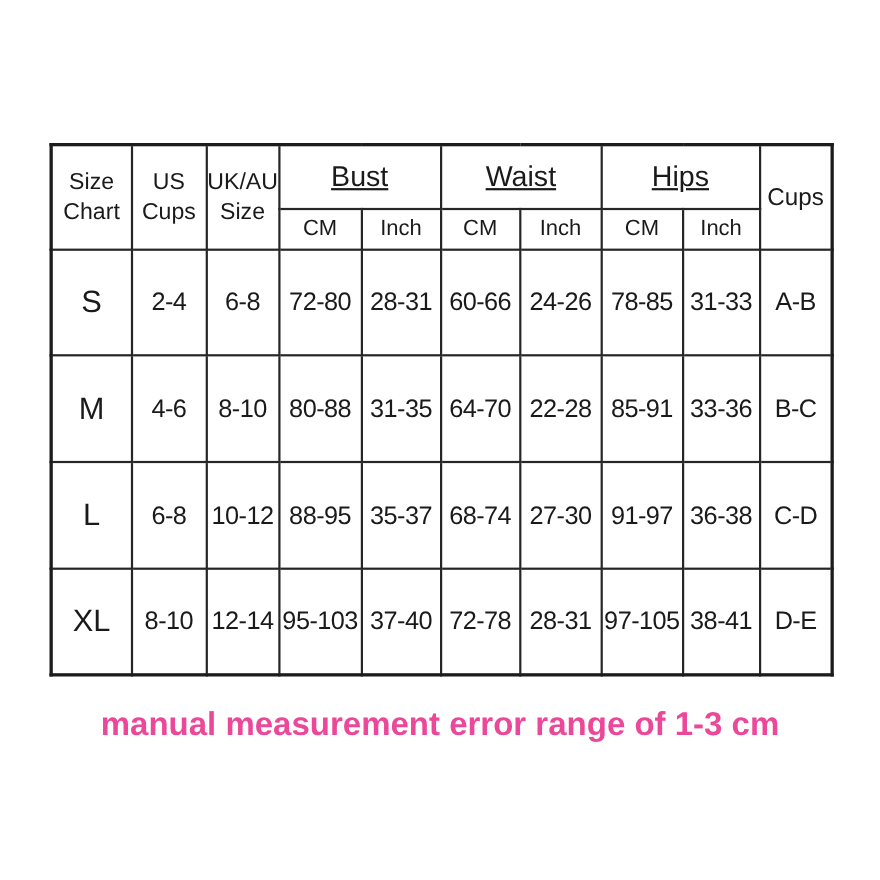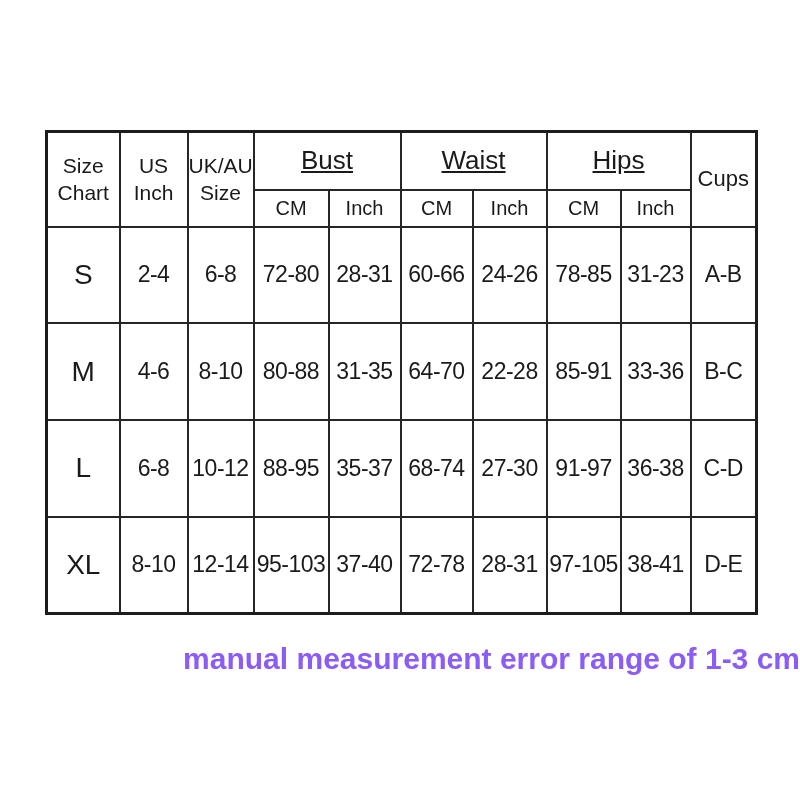--- a/index.html
+++ b/index.html
@@ -51,24 +51,24 @@
   th.sub-label   { font-size: 20px; }
   th.cups-label  { font-size: 22px; }
   td.size-cell   { font-size: 28px; }
   td.value-cell  { font-size: 23px; letter-spacing: -0.5px; }
 
   .footnote {
     position: absolute;
     left: 0;
     top: 642px;
     width: 800px;
-    text-align: right;
+    text-align: center;
     font-size: 30px;
     font-weight: bold;
-    color: #8b5cf6;
+    color: #ec4899;
     letter-spacing: 0px;
   }
 </style>
 </head>
 <body>
 
 <div class="page">
 
   <table class="size-table">
     <colgroup>
@@ -81,21 +81,21 @@
       <col style="width:74px">
         <col style="width:74px">
         <col style="width:70px">
       <col style="width:66px">
     </colgroup>
     <thead>
       <tr class="group-row">
         <th rowspan="2" class="corner-label">Size
 Chart</th>
         <th rowspan="2" class="corner-label">US
-Inch</th>
+Cups</th>
         <th rowspan="2" class="corner-label">UK/AU
 Size</th>
         <th colspan="2" class="group-label">Bust</th>
         <th colspan="2" class="group-label">Waist</th>
         <th colspan="2" class="group-label">Hips</th>
         <th rowspan="2" class="cups-label">Cups</th>
       </tr>
       <tr class="sub-row">
         <th class="sub-label">CM</th>
         <th class="sub-label">Inch</th>
@@ -108,21 +108,21 @@
     <tbody>
       <tr class="data-row">
         <td class="size-cell">S</td>
         <td class="value-cell">2-4</td>
         <td class="value-cell">6-8</td>
         <td class="value-cell">72-80</td>
         <td class="value-cell">28-31</td>
         <td class="value-cell">60-66</td>
         <td class="value-cell">24-26</td>
         <td class="value-cell">78-85</td>
-        <td class="value-cell">31-23</td>
+        <td class="value-cell">31-33</td>
         <td class="value-cell">A-B</td>
       </tr>
       <tr class="data-row">
         <td class="size-cell">M</td>
         <td class="value-cell">4-6</td>
         <td class="value-cell">8-10</td>
         <td class="value-cell">80-88</td>
         <td class="value-cell">31-35</td>
         <td class="value-cell">64-70</td>
         <td class="value-cell">22-28</td>

